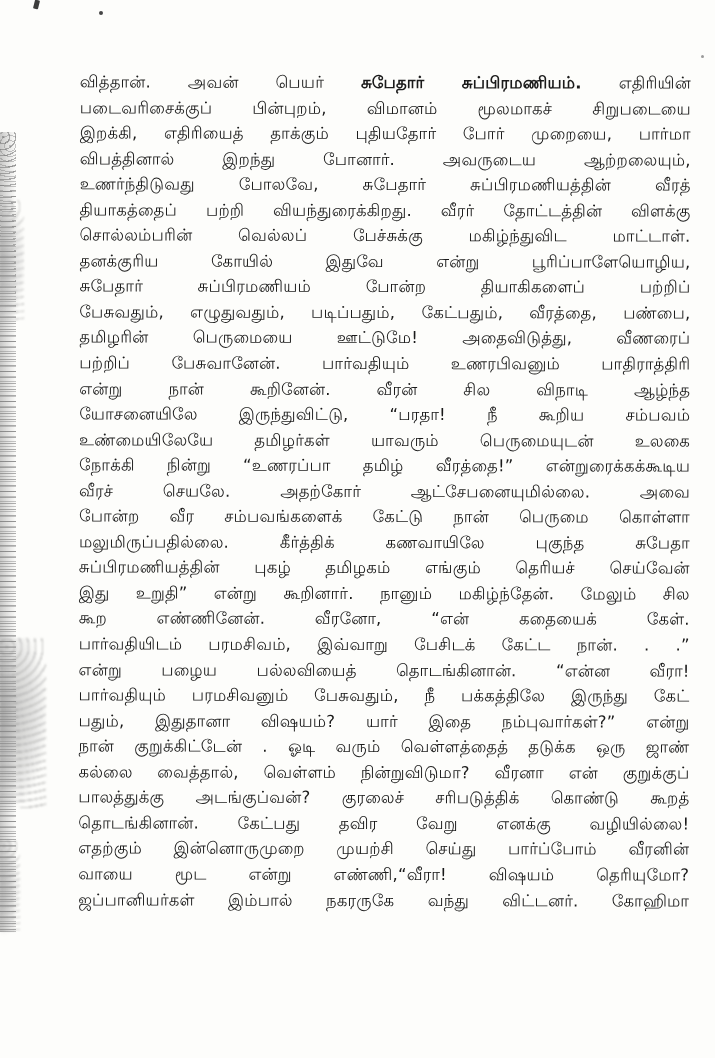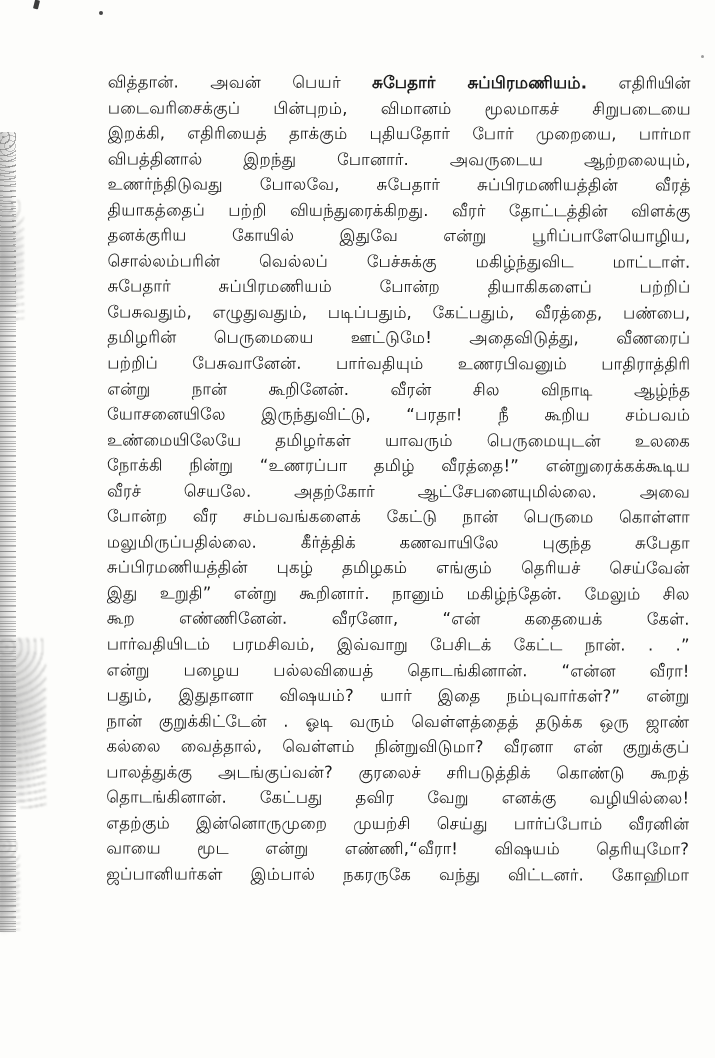--- a/index.html
+++ b/index.html
@@ -14,21 +14,20 @@
   .text-block{
     position:absolute;left:79px;top:70px;width:611px;
     transform:rotate(0.12deg);
     color:#1a1a1a;
   }
   .line{
     height:25.55px;line-height:25.55px;font-size:16.5px;
     text-align:justify;text-align-last:justify;
     overflow:hidden;white-space:normal;
     letter-spacing:0.2px;
-    margin-left:28px;
   }
   .bold{font-weight:bold;}
 
   
   .noise-band{
     position:absolute;left:0;top:132px;width:16px;height:800px;
     background:
       repeating-radial-gradient(circle at 3px 5px, rgba(110,110,110,.55) 0 1.2px, transparent 1.2px 6px),
       repeating-radial-gradient(circle at 10px 14px, rgba(130,130,130,.45) 0 1px, transparent 1px 5px),
       linear-gradient(to right, rgba(155,155,155,.55), rgba(185,185,185,.25) 65%, rgba(200,200,200,0));
@@ -77,38 +76,39 @@
   <div class="text-block">
     <div class="line">
       <span>வித்தான். அவன் பெயர் </span><span class="bold">சுபேதார் சுப்பிரமணியம்.</span><span> எதிரியின்</span>
     </div>
     <div id="lines">
         <div class="line">படைவரிசைக்குப் பின்புறம், விமானம் மூலமாகச் சிறுபடையை</div>
         <div class="line">இறக்கி, எதிரியைத் தாக்கும் புதியதோர் போர் முறையை, பார்மா</div>
         <div class="line">விபத்தினால் இறந்து போனார். அவருடைய ஆற்றலையும்,</div>
         <div class="line">உணர்ந்திடுவது போலவே, சுபேதார் சுப்பிரமணியத்தின் வீரத்</div>
         <div class="line">தியாகத்தைப் பற்றி வியந்துரைக்கிறது. வீரர் தோட்டத்தின் விளக்கு</div>
+        <div class="line">சொல்லம்பரின் வெல்லப் பேச்சுக்கு மகிழ்ந்துவிட மாட்டாள்.</div>
         <div class="line">தனக்குரிய கோயில் இதுவே என்று பூரிப்பாளேயொழிய,</div>
-        <div class="line">சொல்லம்பரின் வெல்லப் பேச்சுக்கு மகிழ்ந்துவிட மாட்டாள்.</div>
         <div class="line">சுபேதார் சுப்பிரமணியம் போன்ற தியாகிகளைப் பற்றிப்</div>
         <div class="line">பேசுவதும், எழுதுவதும், படிப்பதும், கேட்பதும், வீரத்தை, பண்பை,</div>
         <div class="line">தமிழரின் பெருமையை ஊட்டுமே! அதைவிடுத்து, வீணரைப்</div>
         <div class="line">பற்றிப் பேசுவானேன். பார்வதியும் உணரபிவனும் பாதிராத்திரி</div>
         <div class="line">என்று நான் கூறினேன். வீரன் சில விநாடி ஆழ்ந்த</div>
         <div class="line">யோசனையிலே இருந்துவிட்டு, “பரதா! நீ கூறிய சம்பவம்</div>
         <div class="line">உண்மையிலேயே தமிழர்கள் யாவரும் பெருமையுடன் உலகை</div>
         <div class="line">நோக்கி நின்று “உணரப்பா தமிழ் வீரத்தை!” என்றுரைக்கக்கூடிய</div>
         <div class="line">வீரச் செயலே. அதற்கோர் ஆட்சேபனையுமில்லை. அவை</div>
         <div class="line">போன்ற வீர சம்பவங்களைக் கேட்டு நான் பெருமை கொள்ளா</div>
         <div class="line">மலுமிருப்பதில்லை. கீர்த்திக் கணவாயிலே புகுந்த சுபேதா</div>
         <div class="line">சுப்பிரமணியத்தின் புகழ் தமிழகம் எங்கும் தெரியச் செய்வேன்</div>
         <div class="line">இது உறுதி” என்று கூறினார். நானும் மகிழ்ந்தேன். மேலும் சில</div>
         <div class="line">கூற எண்ணினேன். வீரனோ, “என் கதையைக் கேள்.</div>
         <div class="line">பார்வதியிடம் பரமசிவம், இவ்வாறு பேசிடக் கேட்ட நான். . .”</div>
         <div class="line">என்று பழைய பல்லவியைத் தொடங்கினான். “என்ன வீரா!</div>
+        <div class="line">பார்வதியும் பரமசிவனும் பேசுவதும், நீ பக்கத்திலே இருந்து கேட்</div>
         <div class="line">பதும், இதுதானா விஷயம்? யார் இதை நம்புவார்கள்?” என்று</div>
         <div class="line">நான் குறுக்கிட்டேன் . ஓடி வரும் வெள்ளத்தைத் தடுக்க ஒரு ஜாண்</div>
         <div class="line">கல்லை வைத்தால், வெள்ளம் நின்றுவிடுமா? வீரனா என் குறுக்குப்</div>
         <div class="line">பாலத்துக்கு அடங்குப்வன்? குரலைச் சரிபடுத்திக் கொண்டு கூறத்</div>
         <div class="line">தொடங்கினான். கேட்பது தவிர வேறு எனக்கு வழியில்லை!</div>
         <div class="line">எதற்கும் இன்னொருமுறை முயற்சி செய்து பார்ப்போம் வீரனின்</div>
         <div class="line">வாயை மூட என்று எண்ணி,“வீரா! விஷயம் தெரியுமோ?</div>
         <div class="line">ஜப்பானியர்கள் இம்பால் நகரருகே வந்து விட்டனர். கோஹிமா</div>
       </div>
   </div>

